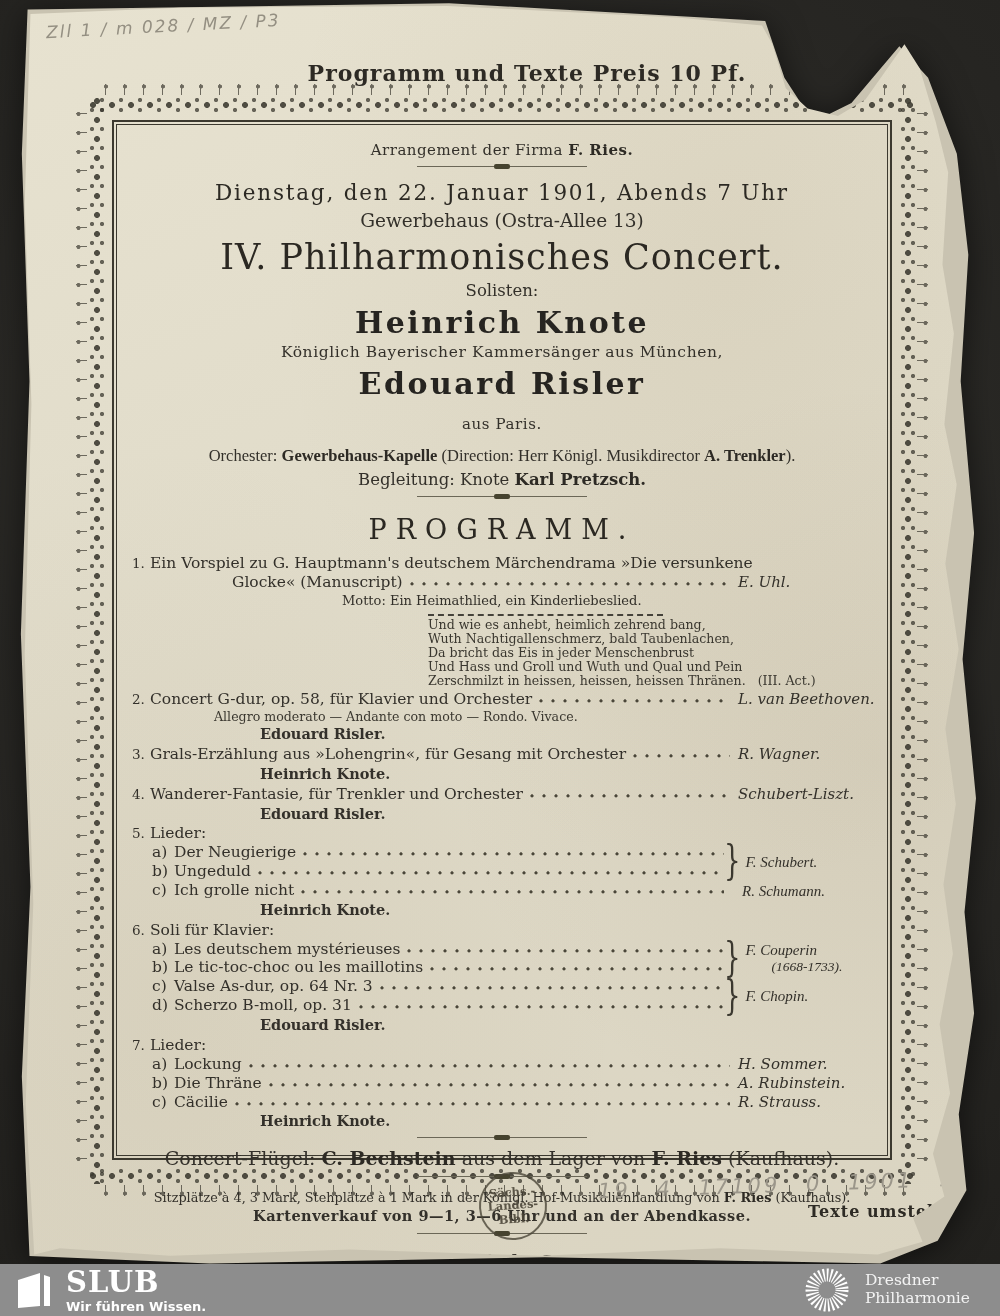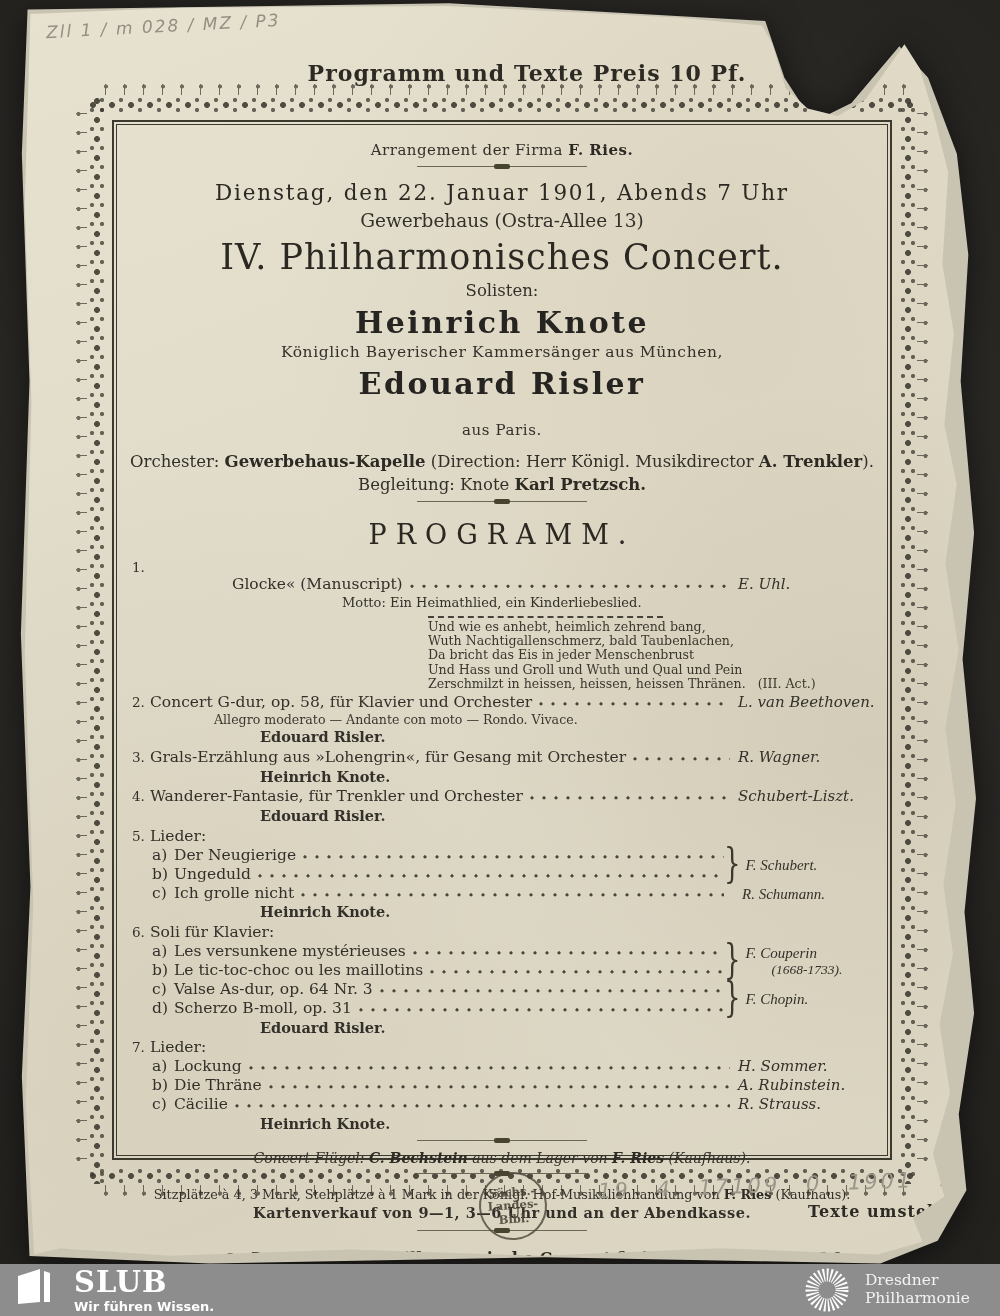--- a/index.html
+++ b/index.html
@@ -95,22 +95,22 @@
   .arrangement { margin-top:12px; font-size:15px; letter-spacing:.5px; }
   .divider { width:170px; margin:7px auto 0; border-top:1px solid #6b6757; position:relative; height:5px; }
   .divider::after { content:""; position:absolute; left:50%; top:-3px; width:16px; height:5px;
     margin-left:-8px; background:#46432f; border-radius:2px; }
   .date { margin-top:9px; font-size:21.5px; font-weight:400; letter-spacing:1.8px; color:#2c2923; }
   .venue { margin-top:5px; font-size:18.5px; }
   .title { margin-top:6px; font-size:35px; font-weight:500; letter-spacing:1px; color:#2b2822; }
   .solisten { margin-top:4px; font-size:16.5px; }
   .bigname { margin-top:5px; font-size:30px; font-weight:700; letter-spacing:2.5px; color:#262420; }
   .desc { margin-top:3px; font-size:15.5px; letter-spacing:.6px; }
-  .desc2 { margin-top:20px; font-size:15px; letter-spacing:.6px; }
-  .orch { margin-top:13px; font-size:16.5px; }
+  .desc2 { margin-top:14px; font-size:15px; letter-spacing:.6px; }
+  .orch { margin-top:13px; font-size:16.5px;font-family:Liberation Serif, serif; }
   .begl { margin-top:4px; font-size:16.5px; }
   .prog-title { margin-top:13px; font-size:27px; font-weight:500; letter-spacing:9px; color:#2b2822; }
   
   .plist { text-align:left; margin-top:9px; font-size:15.5px; line-height:1.22; }
   .row { display:flex; align-items:baseline; }
   .num { width:20px; flex:0 0 20px; font-size:13.5px; text-align:left; padding-left:2px; }
   .ttl { white-space:nowrap; }
   .leader { flex:1 1 auto; min-width:16px; height:.9em; margin:0 8px 0 7px;
     background-image:radial-gradient(circle at 2px 78%, #4a4639 1.35px, transparent 1.8px);
     background-size:12px 100%; background-repeat:repeat-x; }
@@ -128,33 +128,33 @@
   .subwrap .leader { margin-right:0; }
   .comp-overlay { position:absolute; right:0; top:0; bottom:0; width:148px; }
   .cgroup { position:absolute; left:0; right:0; display:flex; align-items:center; }
   .brace { font-size:26px; font-weight:400; color:#3b382f; transform:scaleY(1.55); 
     display:inline-block; margin:0 5px 0 -2px; }
   .cname { font-style:italic; font-size:15px; white-space:nowrap;font-family:Liberation Serif, serif; }
   .cname .sub2 { display:block; font-size:13.5px; margin-left:26px; }
   .csingle { position:absolute; left:16px; }
   .item { margin-top:2px; }
   
-  .fluegel { margin-top:5px; font-size:14px;font-style:italic; }
+  .fluegel { margin-top:5px; font-size:19px; }
   .tickets { margin-top:8px; font-size:12.8px; line-height:1.35; }
   .tickets-bold { font-size:14.5px; font-weight:700; letter-spacing:.5px; }
   .announce { margin-top:10px; text-align:left; font-size:16.2px; line-height:1.35;
     text-indent:96px; }
   .manicule { font-family:"DejaVu Sans","Liberation Sans",sans-serif; font-size:19px; margin-right:8px; }
   .spaced { letter-spacing:2.2px; }
   b { font-weight:700; color:#2d2a24; }
   
   .footer { position:absolute; left:0; bottom:0; width:1000px; height:52px;
     background:#8d8d8d; display:flex; justify-content:space-between; align-items:center;
     padding:0 30px 0 16px; }
-  .slub { display:flex; align-items:flex-start; gap:20px; }
+  .slub { display:flex; align-items:center; gap:12px; }
   .slub-text { color:#fff; }
   .slub-name { font-size:29px; font-weight:700; letter-spacing:1px; line-height:1; margin-top:2px; }
   .slub-tag { font-family:"DejaVu Sans","Liberation Sans",sans-serif;
     font-size:13px; font-weight:700; margin-top:2px; }
   .dp { display:flex; align-items:center; gap:14px; color:#f3f3f3; }
   .dp-text { font-size:15.5px; line-height:1.15; text-align:left; }
   .dp-text span { display:block; }
 </style>
 </head>
 <body>
@@ -196,20 +196,21 @@
           <div class="begl"><span>Begleitung: Knote </span><b>Karl Pretzsch.</b></div>
           <div class="divider"></div>
 
           <div class="prog-title">PROGRAMM.</div>
 
           <div class="plist">
 
             <div class="item">
               <div class="row">
                   <span class="num">1.</span>
+                  <span class="ttl">Ein Vorspiel zu G. Hauptmann's deutschem Märchendrama »Die versunkene</span>
                 </div>
               <div class="row indent1">
                   <span class="ttl">Glocke« (Manuscript)</span>
                   <span class="leader"></span>
                   <span class="composer">E. Uhl.</span>
                 </div>
               <div class="motto">Motto: Ein Heimathlied, ein Kinderliebeslied.</div>
               <div class="dashrule"></div>
               <div class="verse">
                 <div>Und wie es anhebt, heimlich zehrend bang,</div>
@@ -284,21 +285,21 @@
             </div>
 
             <div class="item">
               <div class="row">
                   <span class="num">6.</span>
                   <span class="ttl">Soli für Klavier:</span>
                 </div>
               <div class="subwrap">
                 <div class="row sub">
                     <span class="sublabel">a)</span>
-                    <span class="ttl">Les versunkene mystérieuses</span>
+                    <span class="ttl">Les deutschem mystérieuses</span>
                     <span class="leader"></span>
                   </div>
                 <div class="row sub">
                     <span class="sublabel">b)</span>
                     <span class="ttl">Le tic-toc-choc ou les maillotins</span>
                     <span class="leader"></span>
                   </div>
                 <div class="row sub">
                     <span class="sublabel">c)</span>
                     <span class="ttl">Valse As-dur, op. 64 Nr. 3</span>

